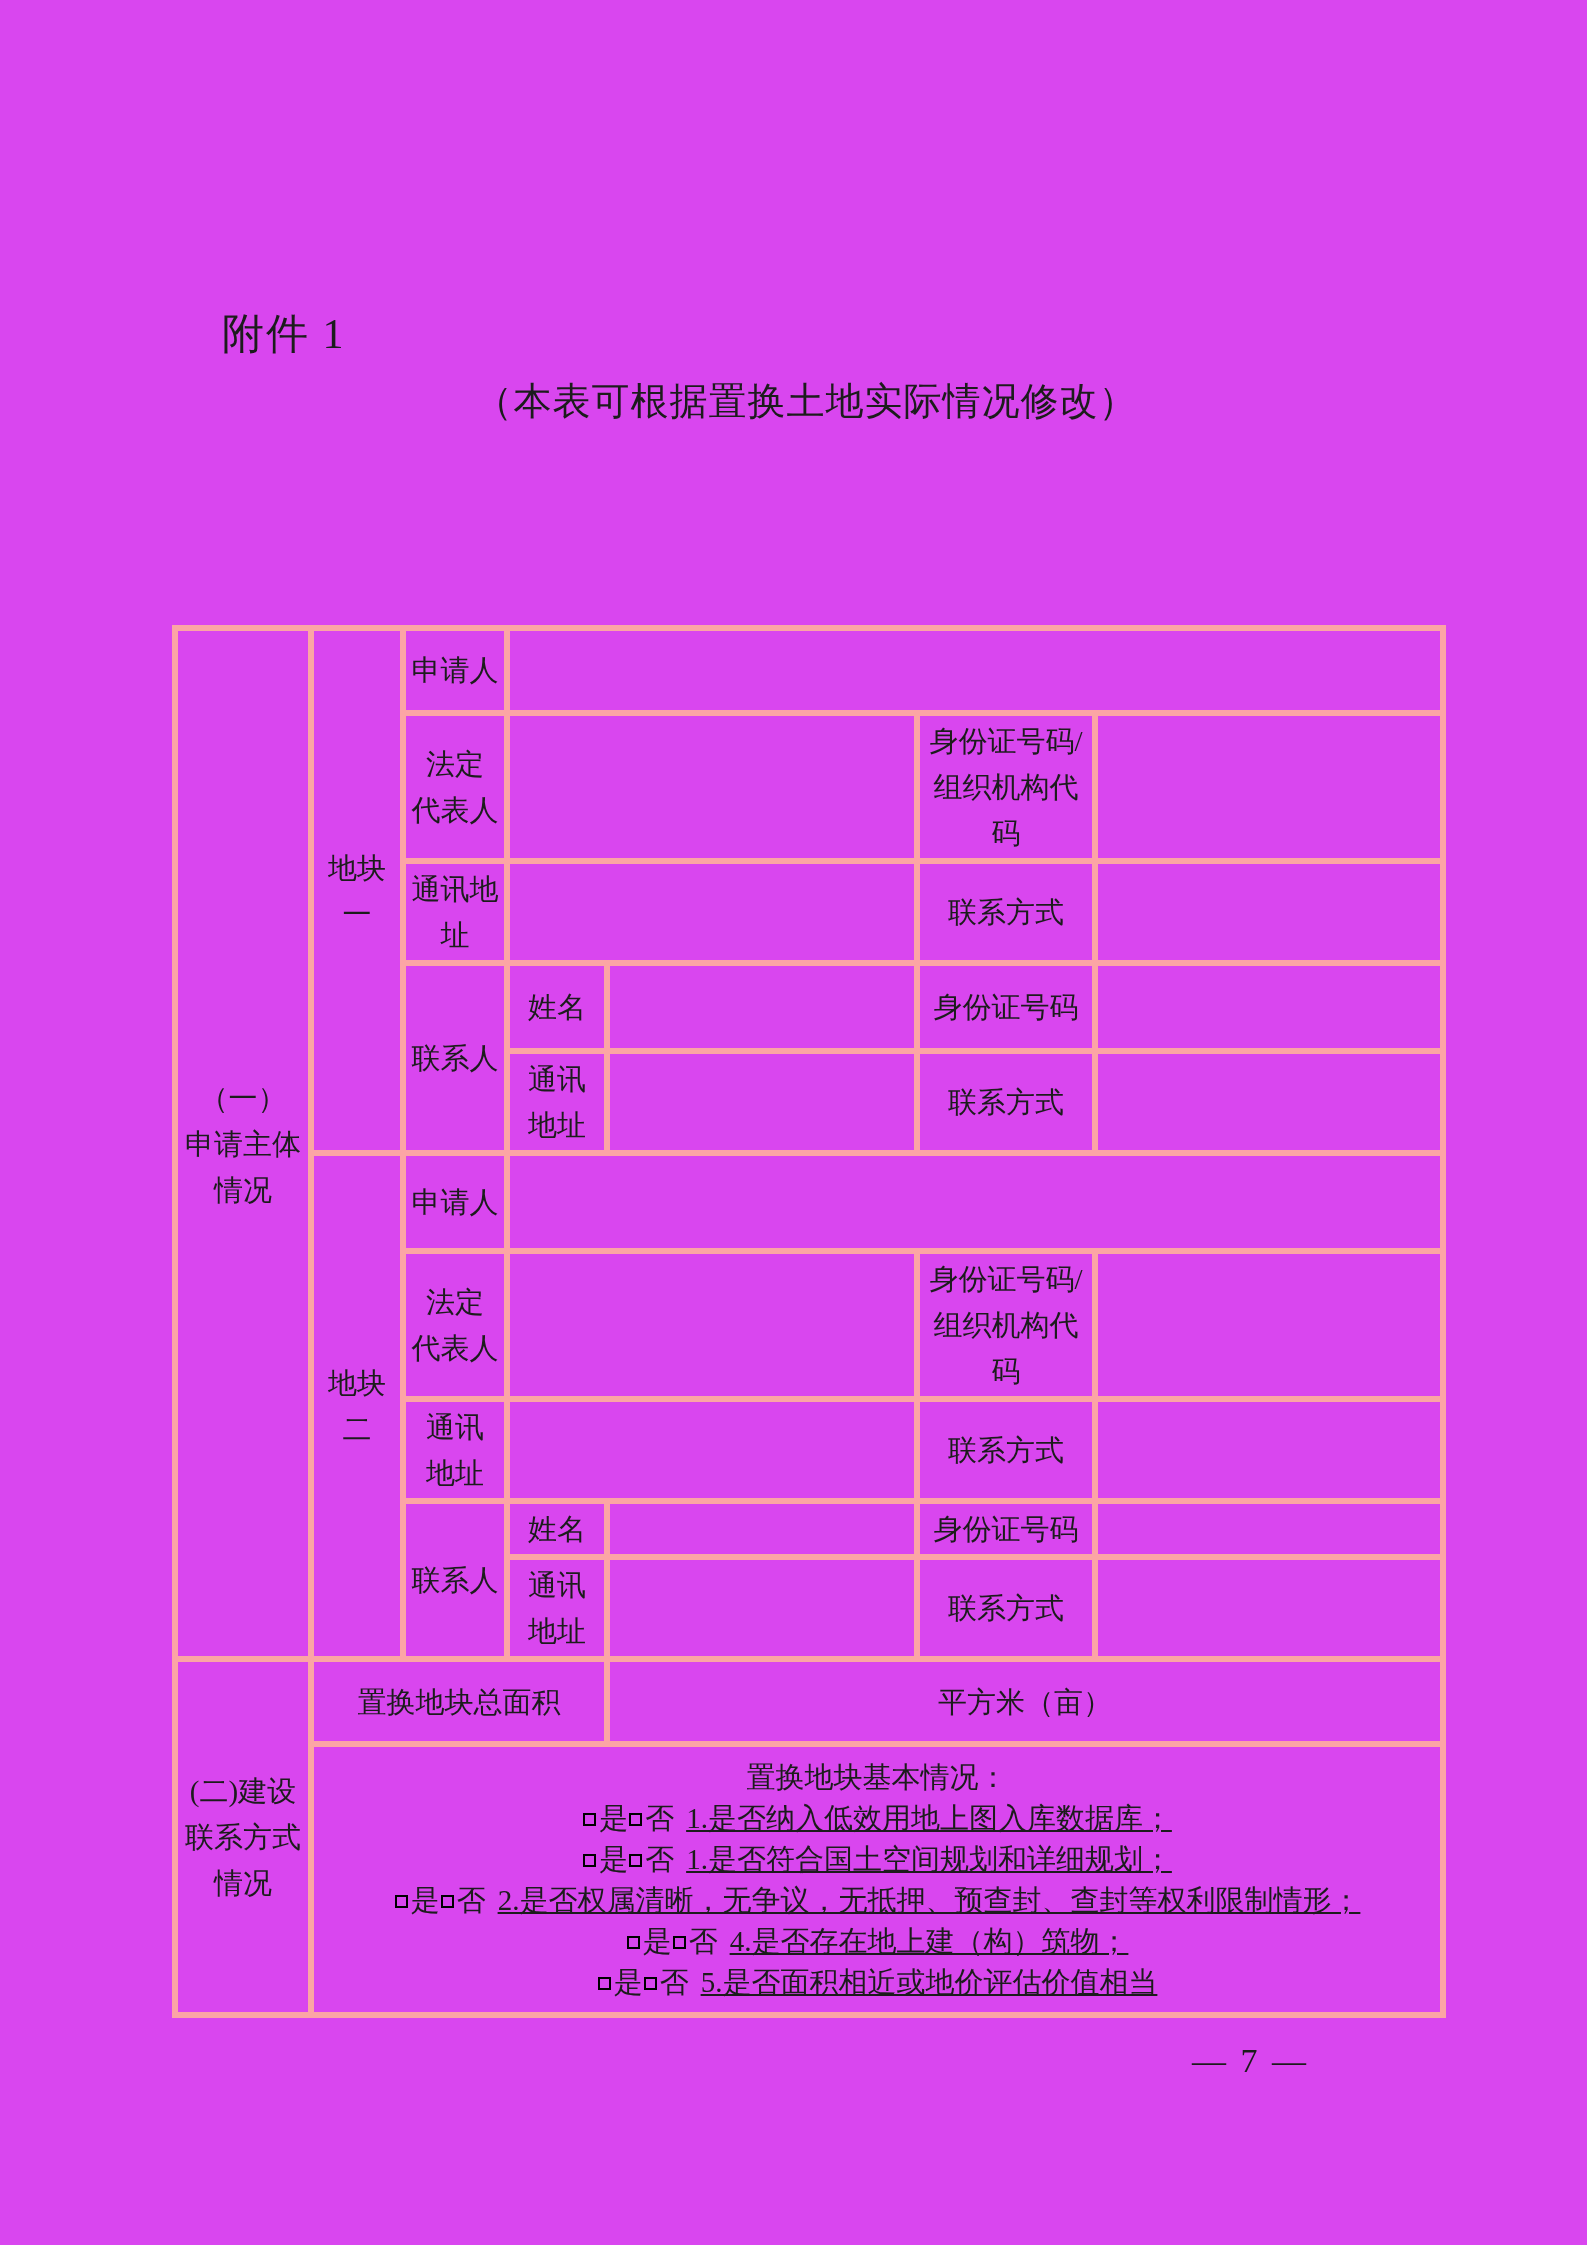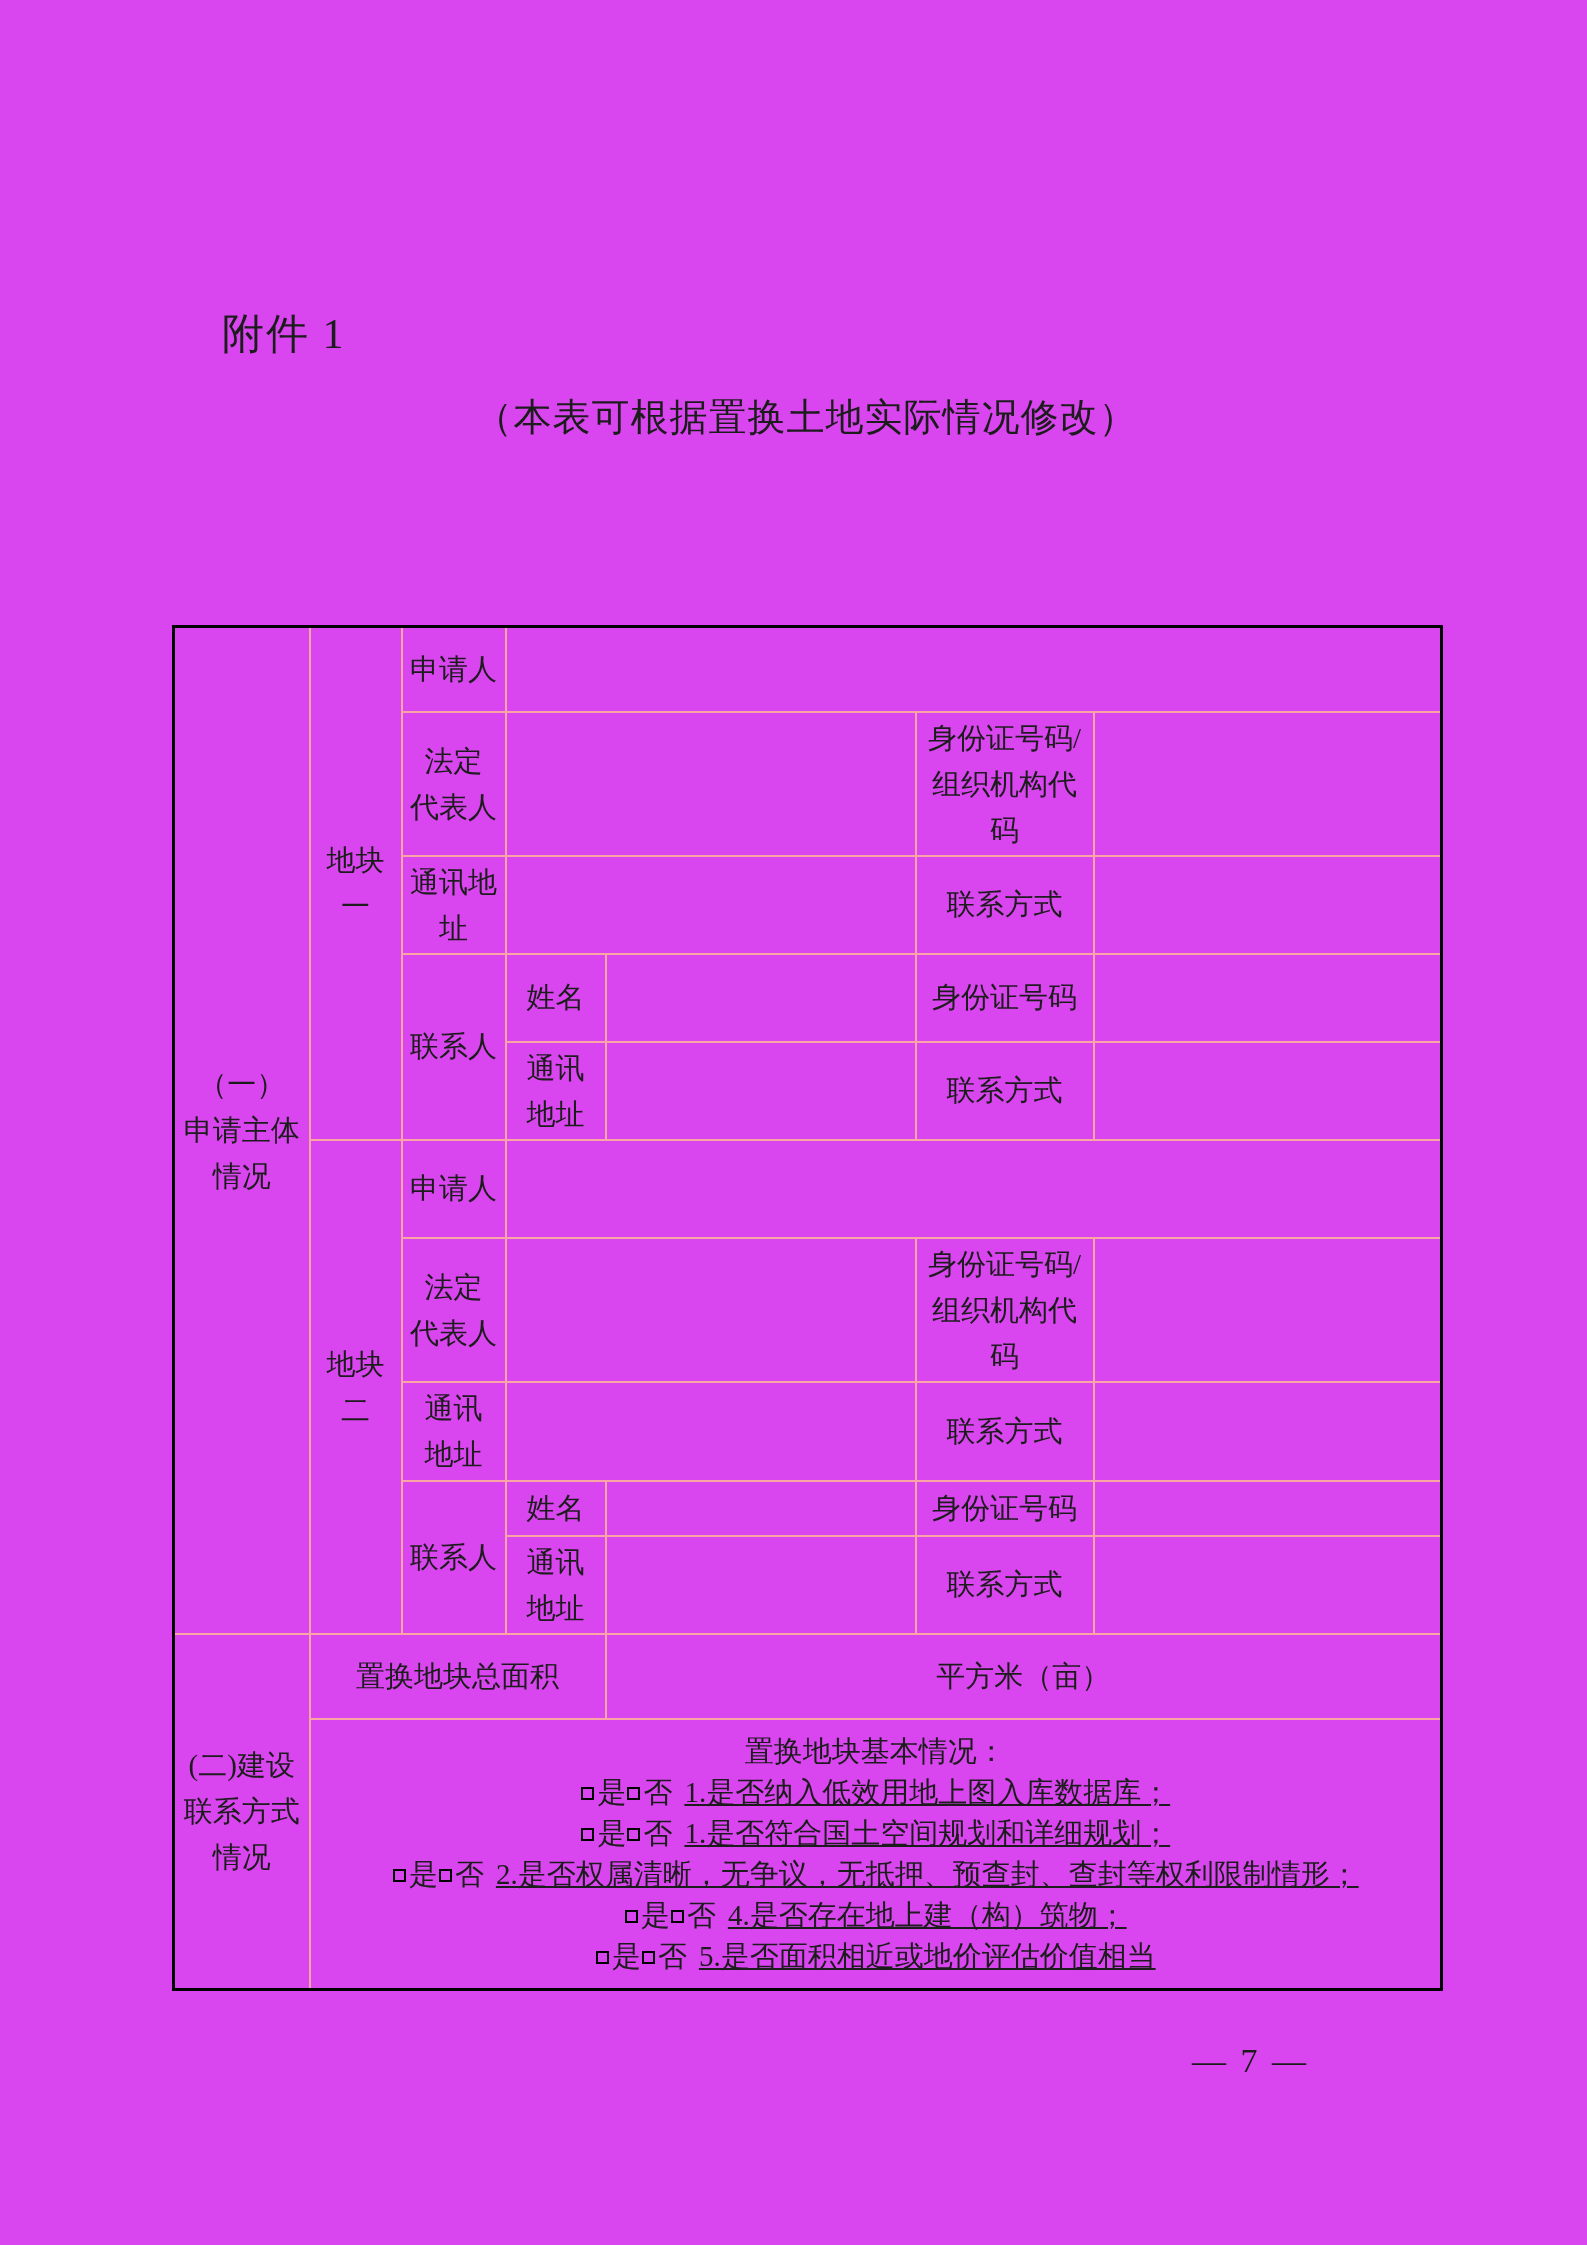--- a/index.html
+++ b/index.html
@@ -32,36 +32,36 @@
   }
   .title-line {
     display: block;
     font-size: 62px;
     font-weight: bold;
     line-height: 72px;
     letter-spacing: 1px;
     white-space: nowrap;
   }
   .subtitle {
-    margin-top: 20px;
+    margin-top: 4px;
     font-size: 38px;
     letter-spacing: 1px;
     white-space: nowrap;
   }
   table.form {
     position: absolute;
     left: 172px;
     top: 625px;
     width: 1268px;
     border-collapse: collapse;
     table-layout: fixed;
     border: 3px solid #000;
   }
   table.form td {
-    border: 2px solid #fca5a5;
+    border: 6px solid #fca5a5;
     text-align: center;
     vertical-align: middle;
     font-size: 29px;
     line-height: 1.6;
     padding: 2px 4px;
     overflow: hidden;
   }
   table.form td.inp { padding: 0; }
   td.chkcell {
     text-align: left;

